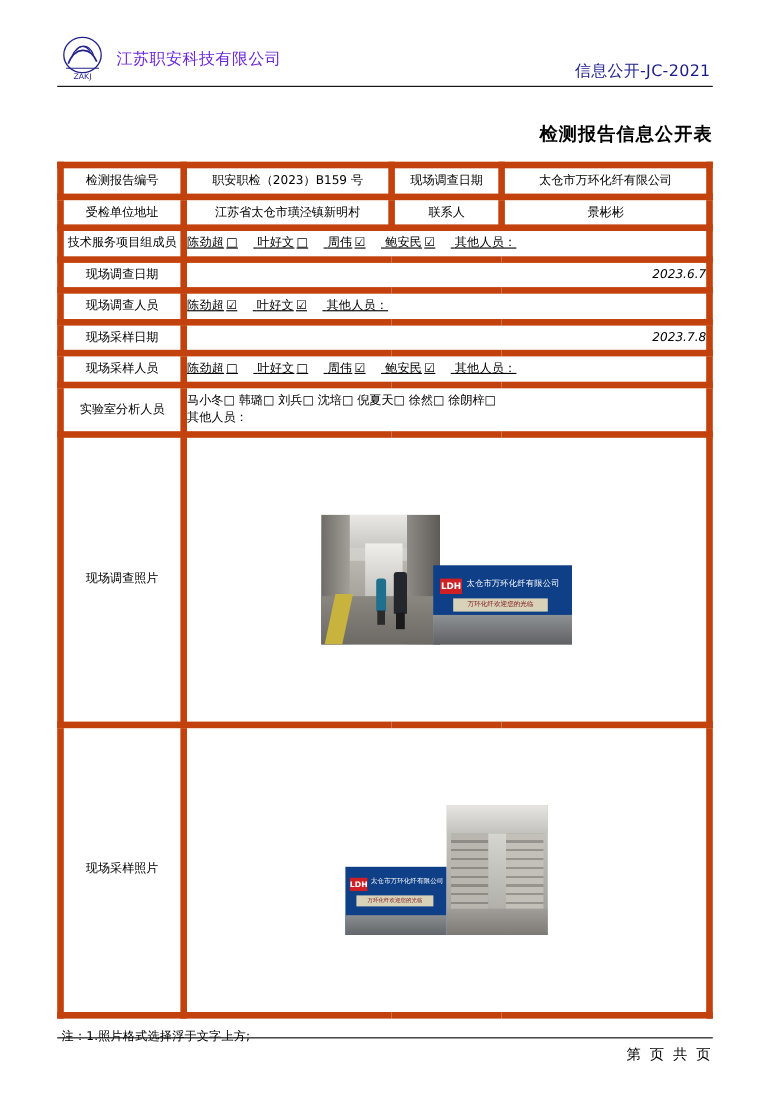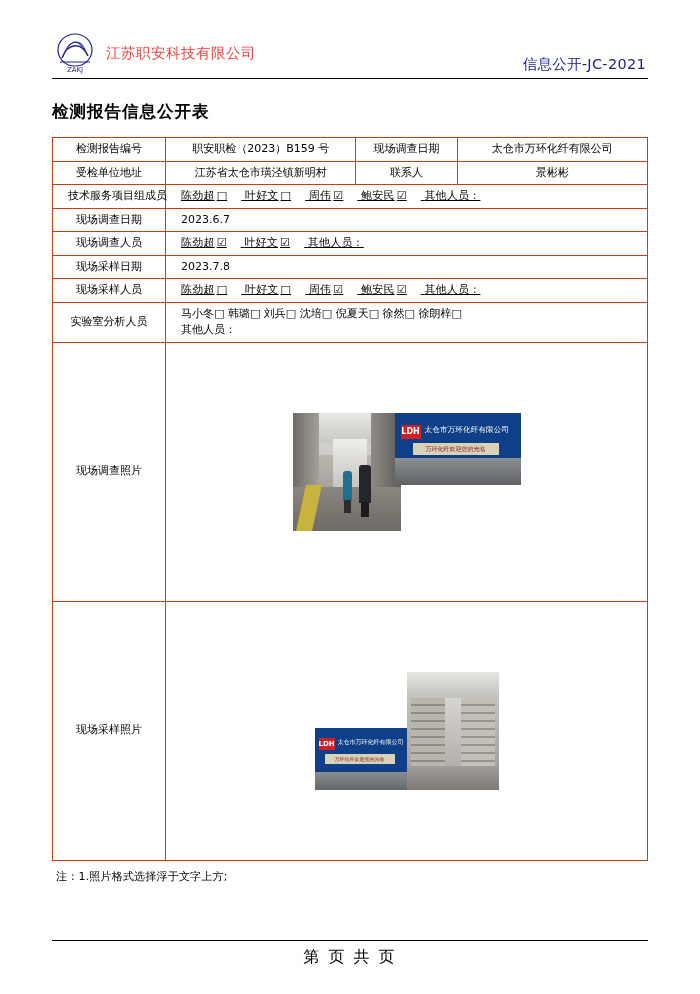--- a/index.html
+++ b/index.html
@@ -42,59 +42,59 @@
   .logo {
     width: 46px;
     height: 42px;
     position: relative;
     flex: none;
   }
   .logo svg { display:block; }
   .brand-name {
     font-size: 14.5px;
     letter-spacing: 0.5px;
-    color: #ef4444;
+    color: #6d28d9;
     font-family: "DejaVu Sans", "Liberation Sans", sans-serif;
     white-space: nowrap;
   }
   .doc-code {
     font-size: 14.5px;
     color: #1c1c8a;
     letter-spacing: 0.3px;
     white-space: nowrap;
     padding-right: 2px;
   }
 
   
   .doc-title {
-    text-align: left;
+    text-align: right;
     font-size: 16.5px;
     font-weight: bold;
     letter-spacing: 1px;
-    margin: 22px 0 14px 0;
+    margin: 32px 0 14px 0;
   }
 
   
   table.main {
     width: 100%;
     border-collapse: collapse;
     table-layout: fixed;
     font-size: 11px;
   }
   table.main td {
-    border: 1px solid #c2410c;
-    padding: 3px 15px;
+    border: 6px solid #c2410c;
+    padding: 3px 0;
     vertical-align: middle;
     line-height: 1.5;
   }
   .lbl {
     text-align: center;
     white-space: nowrap;
   }
-  .ctr { text-align: left; }
+  .ctr { text-align: right; font-style: italic; }
   .val { text-align: center; }
   .cb {
     font-family: "DejaVu Sans", sans-serif;
     font-size: 11px;
   }
   .members {
     text-align: left;
     padding-left: 10px;
     letter-spacing: 0.2px;
     text-decoration: underline;
@@ -116,20 +116,21 @@
   }
   .photo-wrap {
     display: flex;
     align-items: center;
     justify-content: center;
     height: 100%;
   }
   .photo-group {
     position: relative;
     display: flex;
+    align-items: flex-end;
     justify-content: center;
   }
 
   
   .ph-a {
     width: 108px;
     height: 118px;
     position: relative;
     overflow: hidden;
     background: linear-gradient(#d8d6d2 0%, #cfcdc8 35%, #b9b6b0 36%, #8d8a85 100%);
@@ -267,22 +268,22 @@
   }
 
   
   .footer {
     position: absolute;
     left: 52px;
     right: 52px;
     bottom: 48px;
     border-top: 1.1px solid #000;
     padding-top: 6px;
-    text-align: center;
-    font-size: 16px;
+    text-align: right;
+    font-size: 13px;
     letter-spacing: 2px;
   }
 </style>
 </head>
 <body>
 
 <div class="page">
 
   <div class="header">
     <div class="brand">

